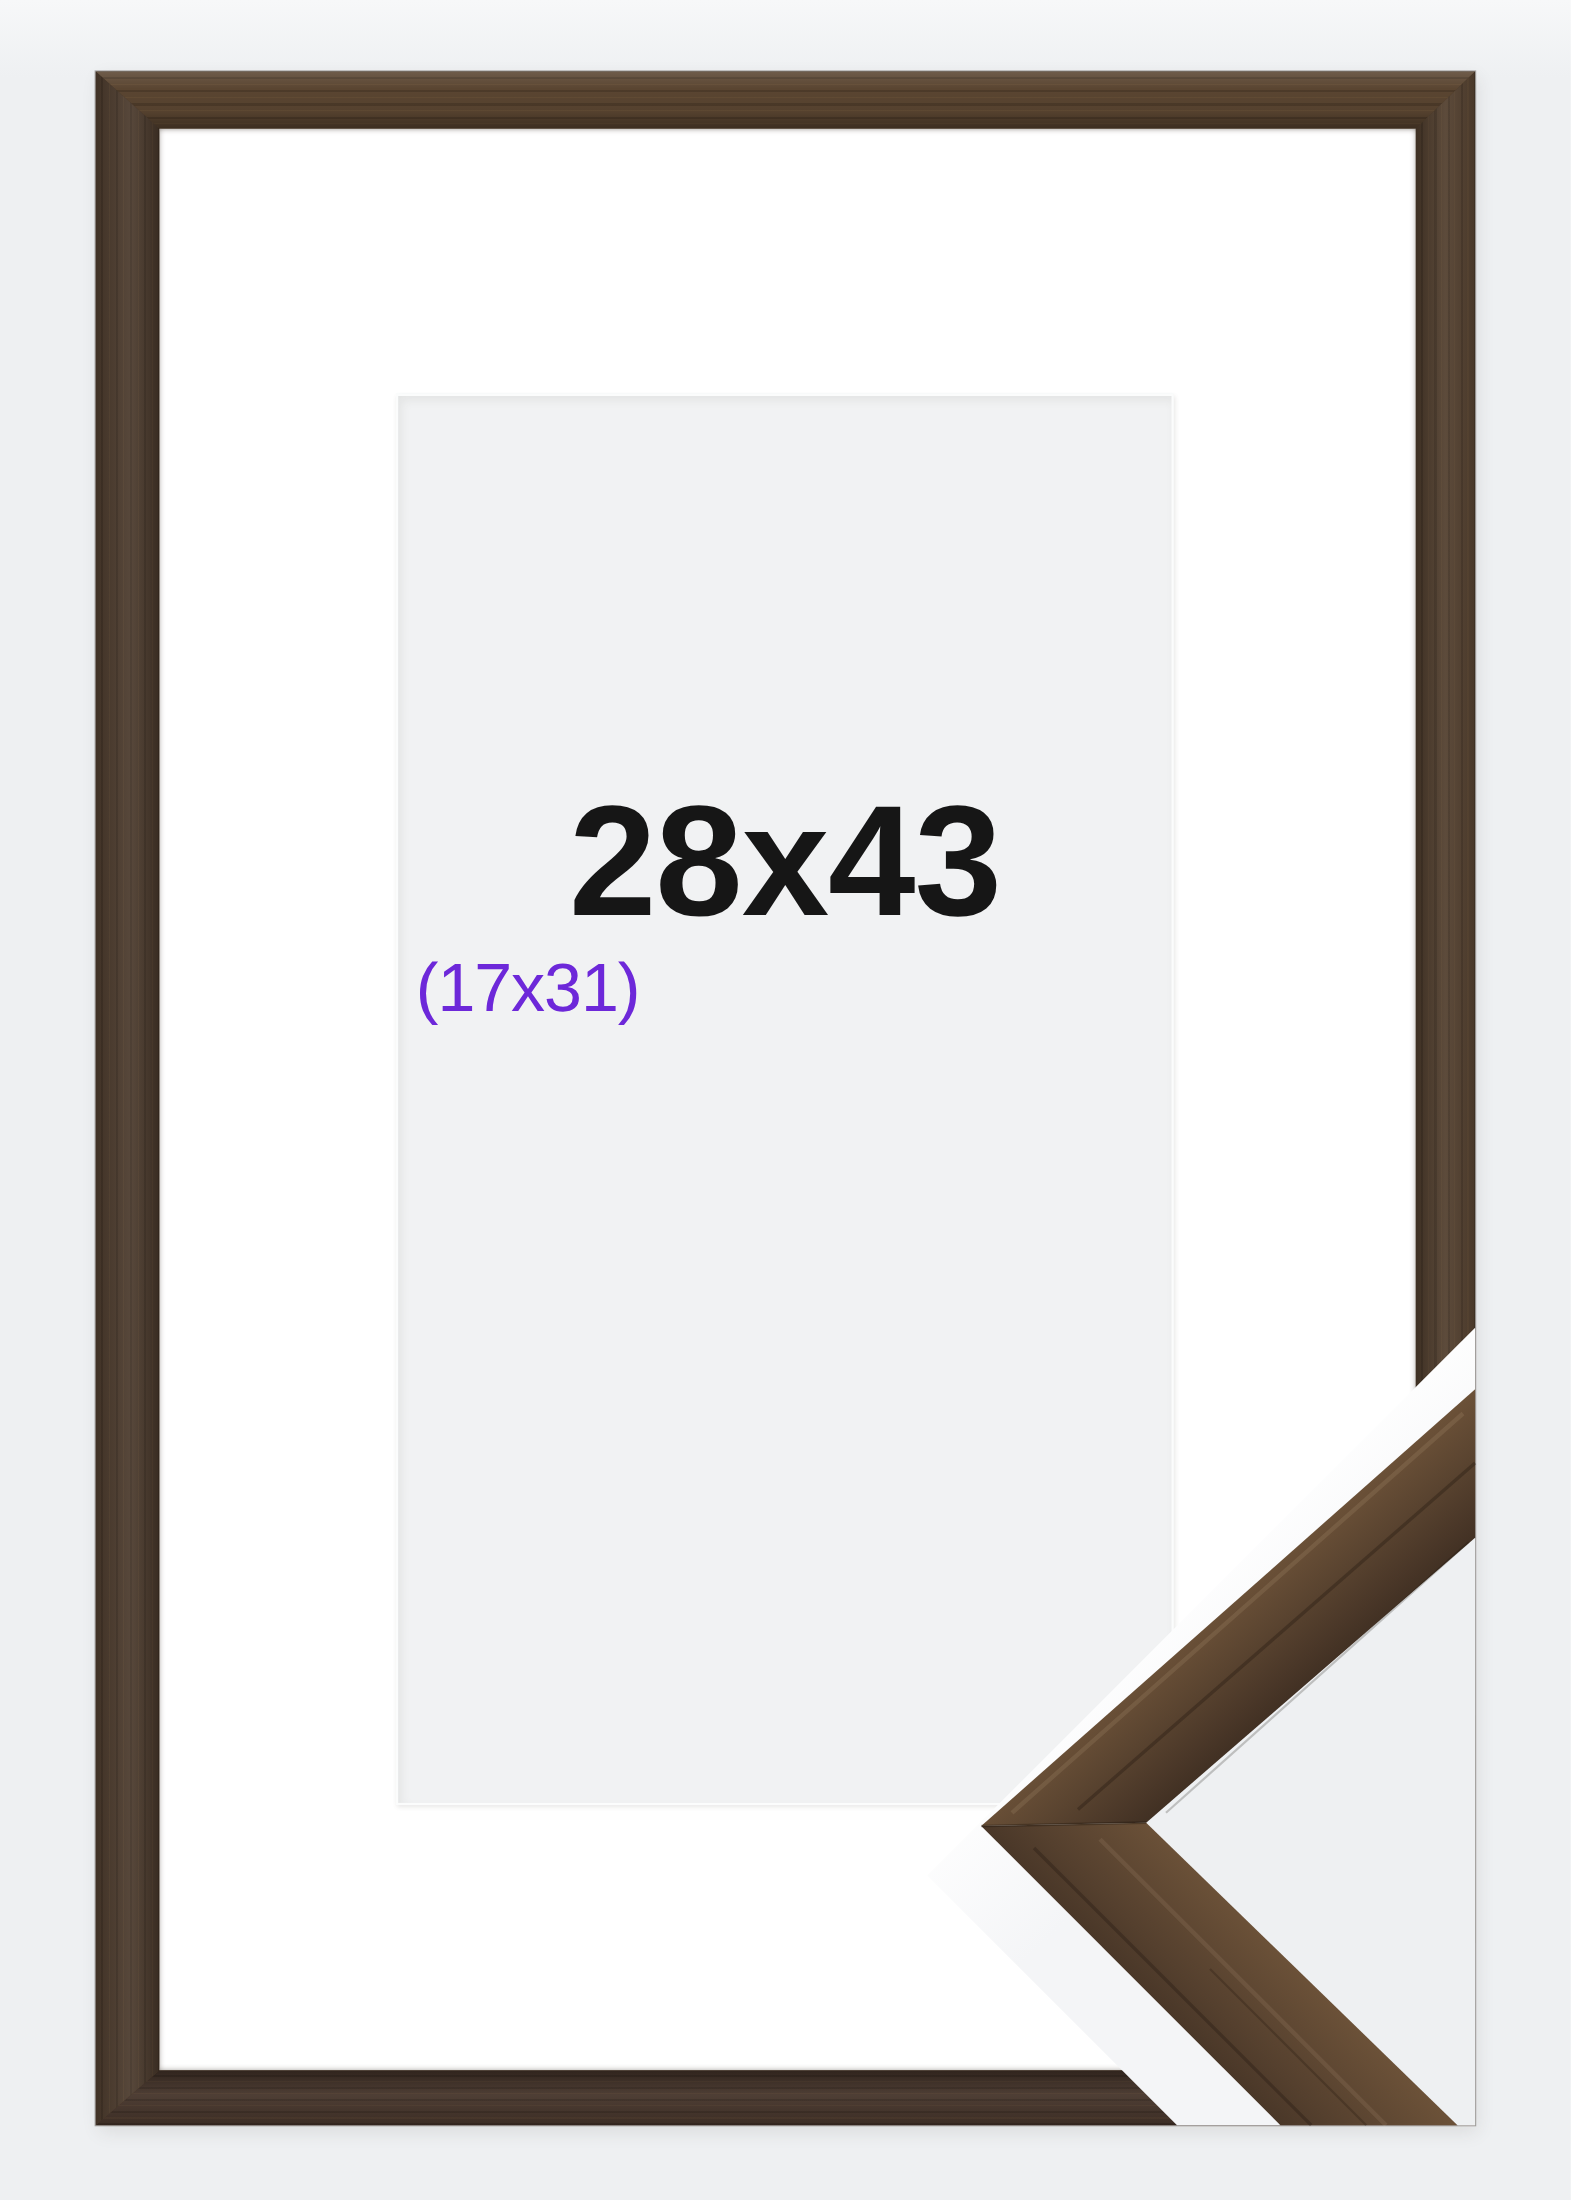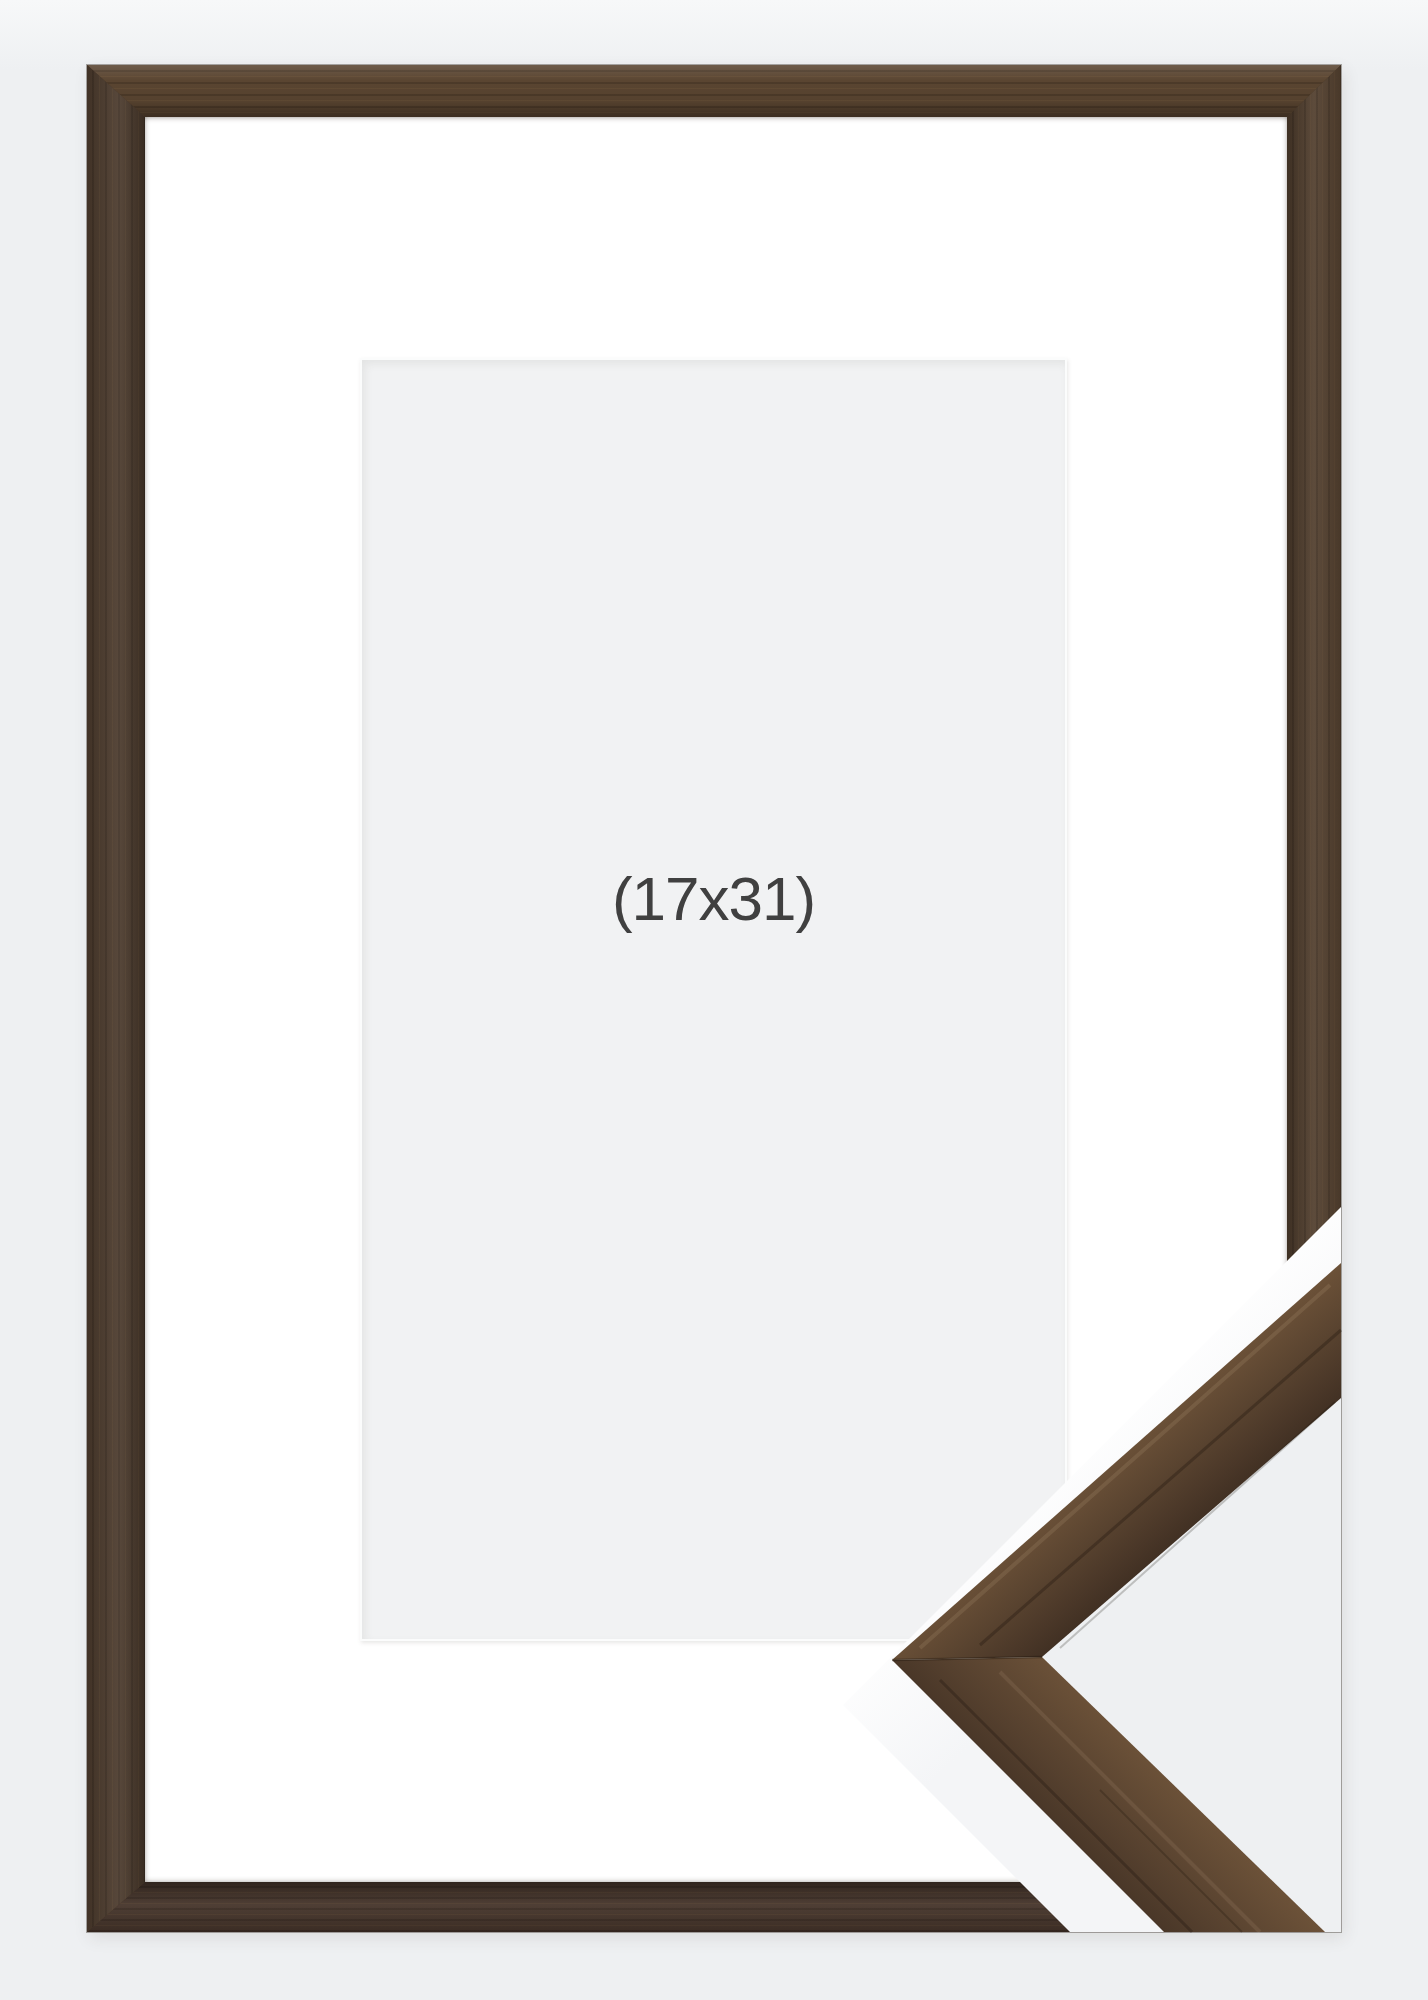--- a/index.html
+++ b/index.html
@@ -64,35 +64,36 @@
     box-shadow:
       1px 2px 4px rgba(90,84,78,.14),
       inset 3px 4px 9px rgba(60,54,48,.07);
   }
   .size-label{
     position:absolute;left:0;top:352px;width:100%;
     text-align:center;font-weight:bold;font-size:143px;line-height:1;
     letter-spacing:-1px;color:#161616;
   }
   .size-sublabel{
-    position:absolute;left:0;top:508px;width:100%;
-    text-align:center;font-weight:normal;font-size:62px;line-height:1;
-    letter-spacing:-1px;color:#404040;
+    position:absolute;left:16px;top:508px;width:100%;
+    text-align:left;font-weight:normal;font-size:62px;line-height:1;
+    letter-spacing:-1px;color:#6d28d9;
   }
   
   .overlay{position:absolute;left:0;top:0;width:1428px;height:2000px;}
 </style>
 </head>
 <body>
 
 <div class="canvas">
 
   <div class="frame">
     <div class="mat">
       <div class="paper">
+        <div class="size-label">28x43</div>
         <div class="size-sublabel">(17x31)</div>
       </div>
     </div>
     <div class="b b-top"></div>
     <div class="b b-bottom"></div>
     <div class="b b-left"></div>
     <div class="b b-right"></div>
   </div>
 
   <svg class="overlay" viewBox="0 0 1428 2000">

